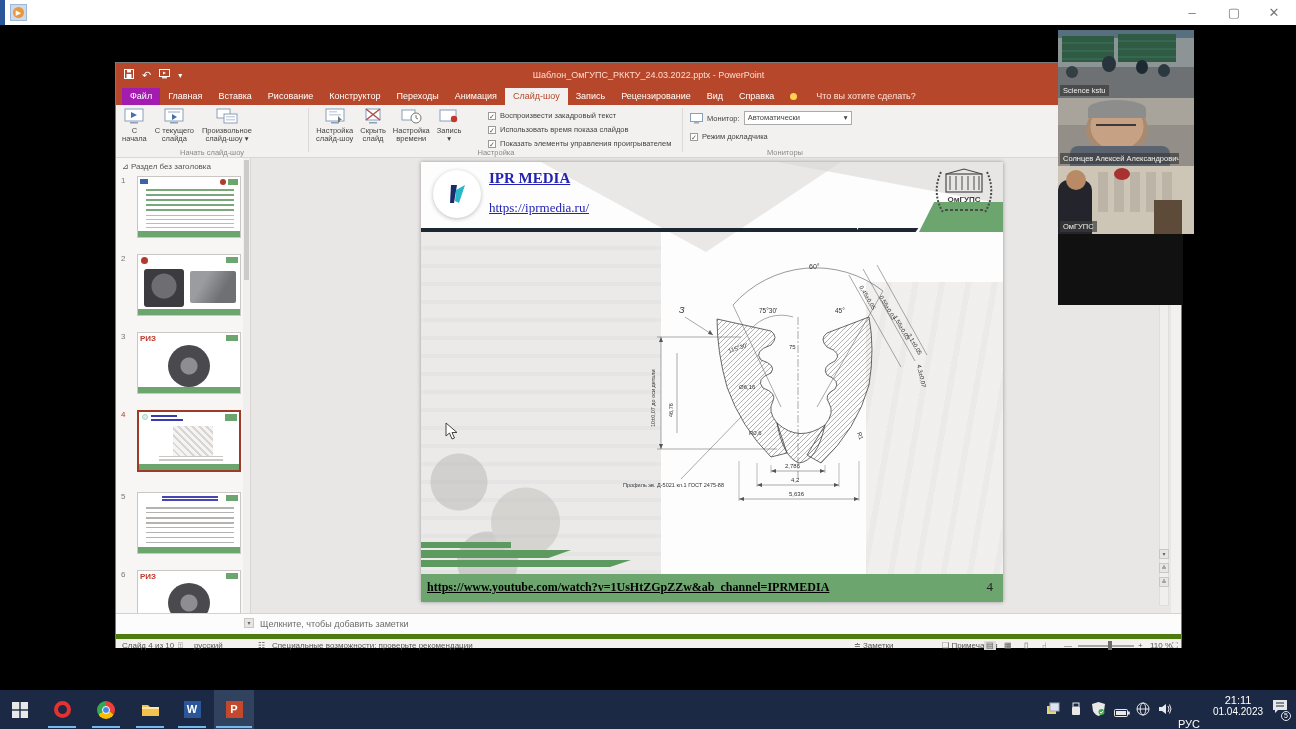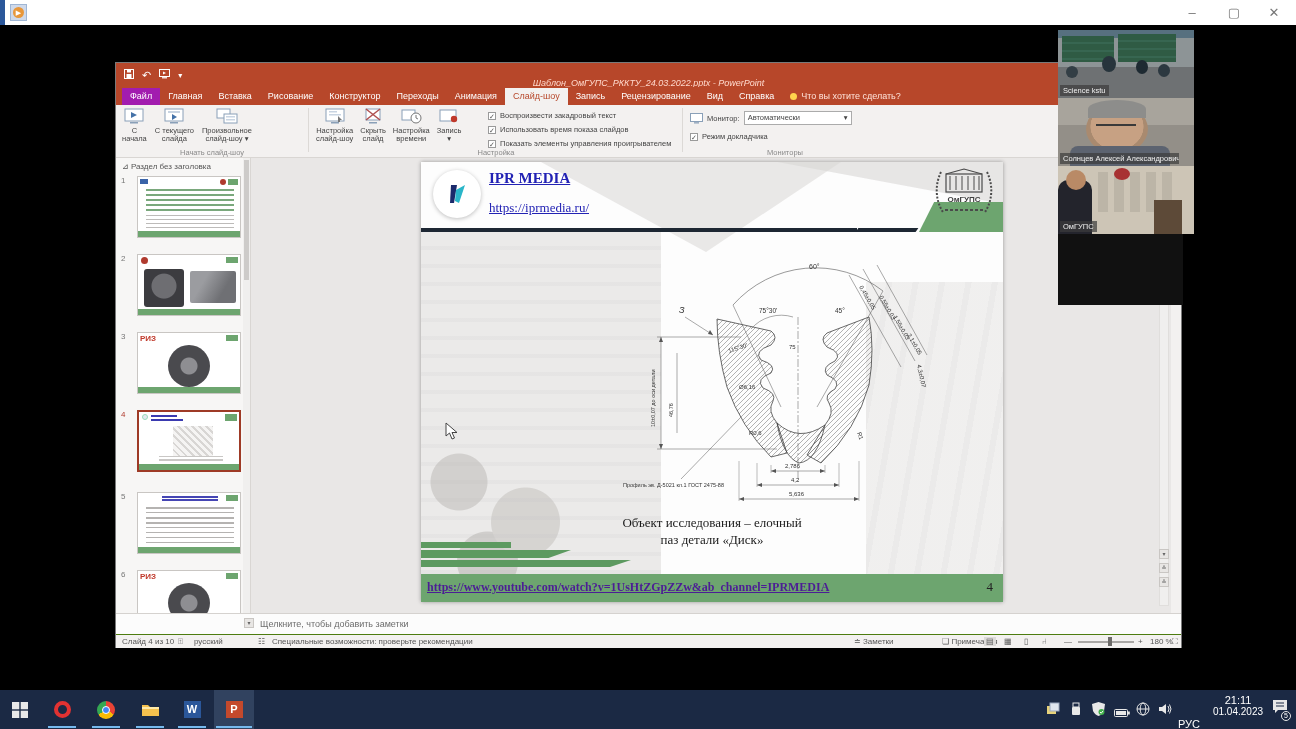--- a/index.html
+++ b/index.html
@@ -11,28 +11,28 @@
   .top-bar { left:0; top:0; width:1296px; height:25px; background:#fff; }
   .top-bar-blue { left:0; top:0; width:5px; height:25px; background:#2b579a; }
   .host-icon { left:10px; top:4px; width:17px; height:17px; background:#cfd9ea; border:1px solid #9fb6d4; display:flex; align-items:center; justify-content:center; }
   .host-icon .dot { width:11px; height:11px; border-radius:50%; background:#e8973a; color:#fff; font-size:7px; line-height:11px; text-align:center; }
   .win-ctrl { top:0; width:40px; height:25px; color:#777; font-size:13px; text-align:center; line-height:25px; }
 
   
   .pp-window { left:115px; top:62px; width:1067px; height:586px; background:#f3f1f0; border:1px solid #7a7a7a; }
   .pp-titlebar { left:0; top:0; width:100%; height:24px; background:#b7472a; color:#fff; }
   .qat { left:8px; top:4px; height:16px; display:flex; gap:8px; align-items:center; color:#fff; font-size:10px; }
-  .pp-title { left:0; top:8px; width:100%; height:24px; text-align:center; line-height:24px; font-size:9px; color:#ffd9cd;font-style:italic; }
+  .pp-title { left:0; top:0; width:100%; height:24px; text-align:center; line-height:24px; font-size:9px; color:#ffd9cd; }
   .pp-user { right:8px; top:0; height:24px; line-height:24px; font-size:9px; color:#ffd9cd; }
 
   .pp-tabs { left:0; top:24px; width:100%; height:18px; background:#b7472a; display:flex; align-items:flex-end; padding-left:6px; }
   .pp-tab { color:#fff; font-size:9px; padding:3px 8px 4px 8px; white-space:nowrap; }
   .pp-tab.file { background:#a21caf; }
   .pp-tab.active { background:#f3f1f0; color:#b7472a; }
-  .tab-search { color:#ffe3da; font-size:9px; margin-left:8px; display:flex; align-items:center; gap:4px; padding-bottom:4px; }
+  .tab-search { color:#ffe3da; font-size:9px; margin-left:8px; display:flex; align-items:center; gap:19px; padding-bottom:4px; }
   .bulb { width:7px; height:7px; border-radius:50%; background:#ffd34d; display:inline-block; }
 
   .pp-ribbon { left:0; top:42px; width:100%; height:53px; background:#f3f1f0; border-bottom:1px solid #d9d6d3; }
   .rib-sep { top:3px; width:1px; height:44px; background:#dcd9d6; }
   .rib-btn { display:flex; flex-direction:column; align-items:center; color:#444; font-size:7.5px; line-height:8px; text-align:center; }
   .rib-ico { width:22px; height:17px; margin-bottom:2px; }
   .grp-label { color:#8a8a8a; font-size:7.5px; text-align:center; }
   .chk-row { display:flex; align-items:center; gap:4px; color:#444; font-size:7.5px; white-space:nowrap; }
   .chk { width:8px; height:8px; border:1px solid #9a9a9a; background:#fff; font-size:7px; line-height:7px; text-align:center; color:#555; }
   .dd { background:#fff; border:1px solid #ababab; font-size:7.5px; color:#444; height:14px; line-height:12px; padding:0 3px; display:flex; align-items:center; justify-content:space-between; }
@@ -63,28 +63,28 @@
     background:radial-gradient(circle at 20% 40%, #b5b2ae 0 28px, transparent 29px),
                radial-gradient(circle at 55% 60%, #bdbab6 0 34px, transparent 35px),
                radial-gradient(circle at 35% 80%, #b0ada9 0 30px, transparent 31px); }
   .logo-circle { left:12px; top:8px; width:48px; height:48px; border-radius:50%; background:#fff; box-shadow:0 1px 4px rgba(0,0,0,.25); display:flex; align-items:center; justify-content:center; }
   .slide-link { color:#2222b4; text-decoration:underline; font-family:"Liberation Serif", serif; }
   .hdr-rule { left:0; top:66px; width:436px; height:4px; background:#1d2733; }
   .hdr-rule2 { left:436px; top:66px; width:60px; height:4px; background:#1d2733; transform:skewX(-35deg); }
   .green-trap { left:498px; top:40px; width:84px; height:30px; background:#6da56f; clip-path:polygon(18% 0,100% 0,100% 100%,0 100%); }
   .caption { left:141px; top:352px; width:300px; text-align:center; font-family:"Liberation Serif", serif; font-size:13px; color:#1b1b1b; line-height:17px; }
   .yt-bar { left:0; top:412px; width:582px; height:28px; background:#6da56f; }
-  .yt-link { left:6px; top:6px; font-family:"Liberation Serif", serif; font-weight:bold; font-size:12px; color:#4c1d95; text-decoration:underline; }
+  .yt-link { left:6px; top:6px; font-family:"Liberation Serif", serif; font-weight:bold; font-size:12px; color:#000000; text-decoration:underline; }
   .yt-num { right:10px; top:5px; font-family:"Liberation Serif", serif; font-size:13px; color:#222; }
   .gstripe { background:#5d9a60; position:absolute; }
   .area-scroll { right:2px; top:0px; width:10px; height:448px; background:#f0efee; border:1px solid #e0dedc; }
 
   .notes-bar { left:0; top:550px; width:100%; height:21px; background:#fcfcfc; border-top:1px solid #d5d2cf; }
   .notes-txt { left:144px; top:5px; font-size:9px; color:#6d6d6d; }
-  .status-bar { left:0; top:571px; width:100%; height:14px; background:#f3f1f0; border-top:1px solid #4d7c0f; font-size:8px; color:#555; }
+  .status-bar { left:0; top:571px; width:100%; height:14px; background:#f3f1f0; border-top:5px solid #4d7c0f; font-size:8px; color:#555; }
   .sb-item { top:2px; white-space:nowrap; }
   .zoom-track { top:6px; width:56px; height:2px; background:#a9a7a5; }
   .zoom-thumb { top:2px; width:4px; height:9px; background:#6d6b69; }
 
   
   .video-panel { left:1058px; top:30px; width:125px; height:275px; background:#111; }
   .vtile { left:0; width:136px; position:absolute; overflow:hidden; }
   .vname { position:absolute; left:2px; bottom:2px; background:rgba(60,60,60,.7); color:#f0f0f0; font-size:7.5px; padding:1px 3px; white-space:nowrap; max-width:119px; overflow:hidden; }
   .board { position:absolute; background:#2f5b44; }
   .blob { position:absolute; border-radius:50%; }
@@ -449,24 +449,20 @@
             <line x1="136" y1="206" x2="136" y2="230" stroke="#555" stroke-width="0.4"></line>
             <line x1="218" y1="206" x2="218" y2="230" stroke="#555" stroke-width="0.4"></line>
             <line x1="118" y1="204" x2="118" y2="244" stroke="#555" stroke-width="0.4"></line>
             <line x1="238" y1="204" x2="238" y2="244" stroke="#555" stroke-width="0.4"></line>
 
             <line x1="60" y1="222" x2="120" y2="160" stroke="#555" stroke-width="0.5"></line>
             <text x="2" y="230" font-size="5.5" fill="#333">Профиль эв. Д-5021 кл.1 ГОСТ 2475-88</text>
           </svg>
         </div>
 
-        <div class="abs caption">
-          <div>Объект исследования – елочный</div>
-          <div>паз детали «Диск»</div>
-        </div>
 
         <div class="abs gstripe" style="left:0; top:388px; width:150px; height:8px; clip-path:polygon(0 0,100% 0,85% 100%,0 100%);"></div>
         <div class="abs gstripe" style="left:0; top:398px; width:210px; height:7px; clip-path:polygon(0 0,100% 0,90% 100%,0 100%);"></div>
         <div class="abs gstripe" style="left:0; top:380px; width:90px; height:6px;"></div>
 
         <div class="abs yt-bar">
           <div class="abs yt-link">https://www.youtube.com/watch?v=1UsHtZGpZZw&amp;ab_channel=IPRMEDIA</div>
           <div class="abs yt-num">4</div>
         </div>
       </div>
@@ -494,21 +490,21 @@
     <span class="abs sb-item" style="left:738px;">≐ <span>Заметки</span></span>
     <span class="abs sb-item" style="left:790px;margin-left:36px;">❏ <span>Примечания</span></span>
     <span class="abs sb-item" style="left:868px; background:#dddbd9; padding:0 2px;">▤</span>
     <span class="abs sb-item" style="left:888px;">▦</span>
     <span class="abs sb-item" style="left:908px;">▯</span>
     <span class="abs sb-item" style="left:926px;">⑁</span>
     <span class="abs sb-item" style="left:948px;">—</span>
     <span class="abs zoom-track" style="left:962px;"></span>
     <span class="abs zoom-thumb" style="left:992px;"></span>
     <span class="abs sb-item" style="left:1022px;">+</span>
-    <span class="abs sb-item" style="left:1034px;">180 %</span>
+    <span class="abs sb-item" style="left:1034px;">110 %</span>
     <span class="abs sb-item" style="left:1056px;">⛶</span>
   </div>
 </div>
 
 <div class="abs video-panel">
 
   <div class="vtile" style="top:0; height:68px; background:linear-gradient(#57707f 0 12%, #8d9496 12% 55%, #6e7173 55% 100%);">
     <div class="board" style="left:4px; top:6px; width:52px; height:26px; background:repeating-linear-gradient(#2f5b44 0 6px, #376651 6px 8px);"></div>
     <div class="board" style="left:60px; top:4px; width:58px; height:28px; background:repeating-linear-gradient(#2f5b44 0 6px, #376651 6px 8px);"></div>
     <div class="blob" style="left:44px; top:26px; width:14px; height:16px; background:#27343c;"></div>

